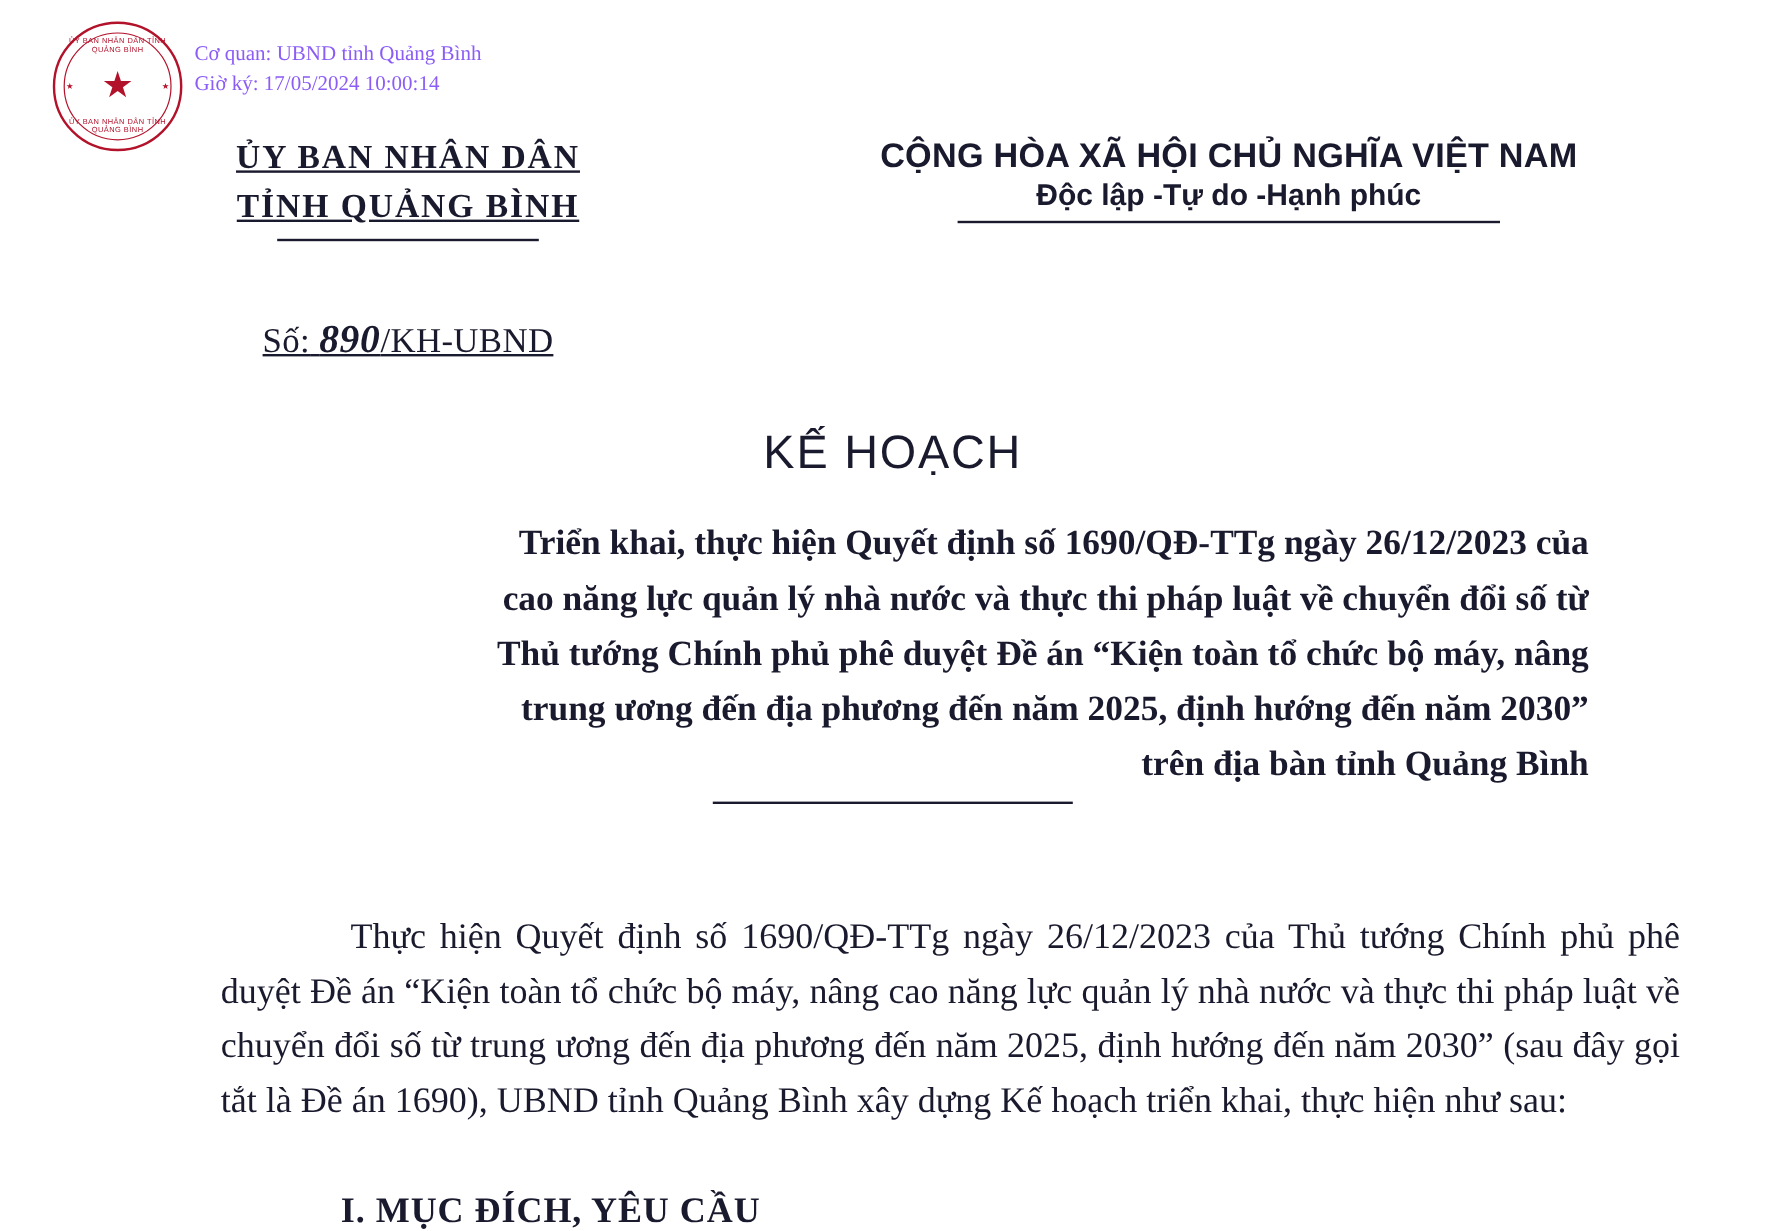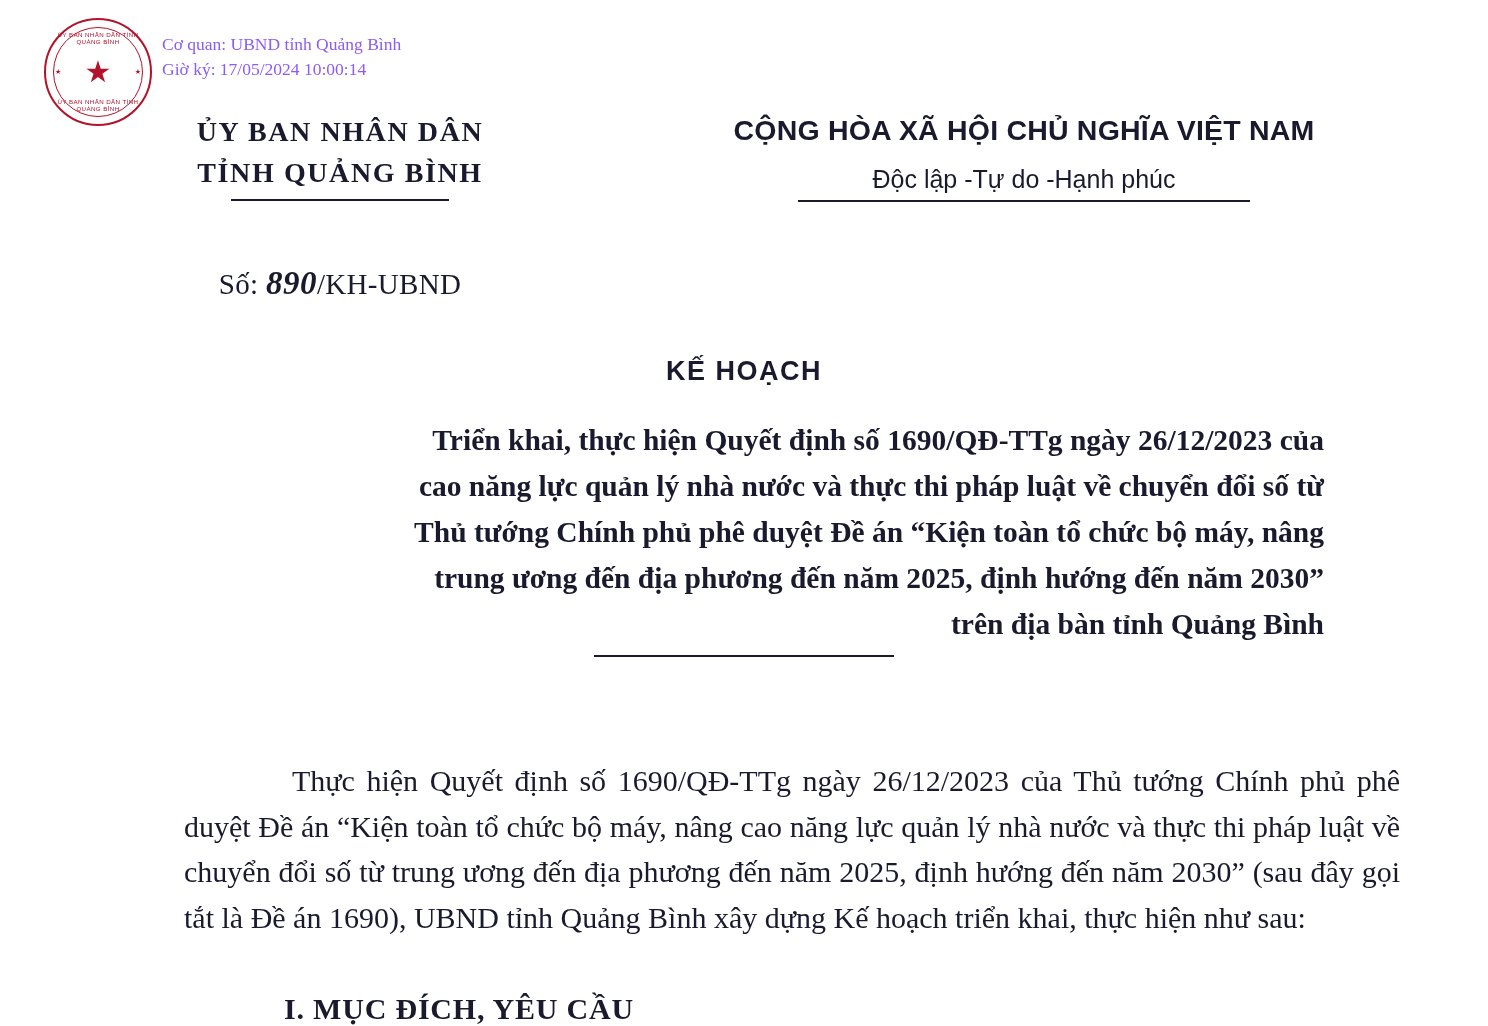--- a/index.html
+++ b/index.html
@@ -85,20 +85,21 @@
     position: absolute;
     top: 112px;
     left: 0;
     width: 100%;
     display: flex;
   }
   .header .col-left {
     width: 600px;
     text-align: center;
     padding-left: 40px;
+    text-decoration: underline;
   }
   .header .col-right {
     flex: 1;
     text-align: center;
     padding-right: 80px;
   }
   .org {
     font-family: "Liberation Serif", serif;
     font-weight: bold;
     font-size: 28px;
@@ -107,23 +108,23 @@
   }
   .nation {
     font-family: "Liberation Sans", sans-serif;
     font-weight: bold;
     font-size: 28.5px;
     letter-spacing: .2px;
     line-height: 1.3;
   }
   .motto {
     font-family: "Liberation Sans", sans-serif;
-    font-weight: normal;
+    font-weight: bold;
     font-size: 25px;
-    margin-top: 16px;
+    margin-top: 0;
     position: relative;
     display: inline-block;
   }
   .rule {
     height: 2.2px;
     background: #1a1a2e;
     margin: 6px auto 0;
   }
   .rule-org { width: 218px; }
   .rule-motto { width: 452px; }
@@ -151,22 +152,22 @@
   
   .title-wrap {
     position: absolute;
     top: 356px;
     left: 0;
     width: 100%;
     text-align: center;
   }
   .doc-kind {
     font-family: "Liberation Sans", sans-serif;
-    font-weight: bold;
-    font-size: 27px;
+    font-weight: normal;
+    font-size: 39px;
     letter-spacing: 1.5px;
   }
   .doc-title {
     margin: 30px auto 0;
     width: 1160px;
     font-family: "Liberation Serif", serif;
     font-weight: bold;
     font-size: 29.5px;
     line-height: 1.56;
     text-align: right;

